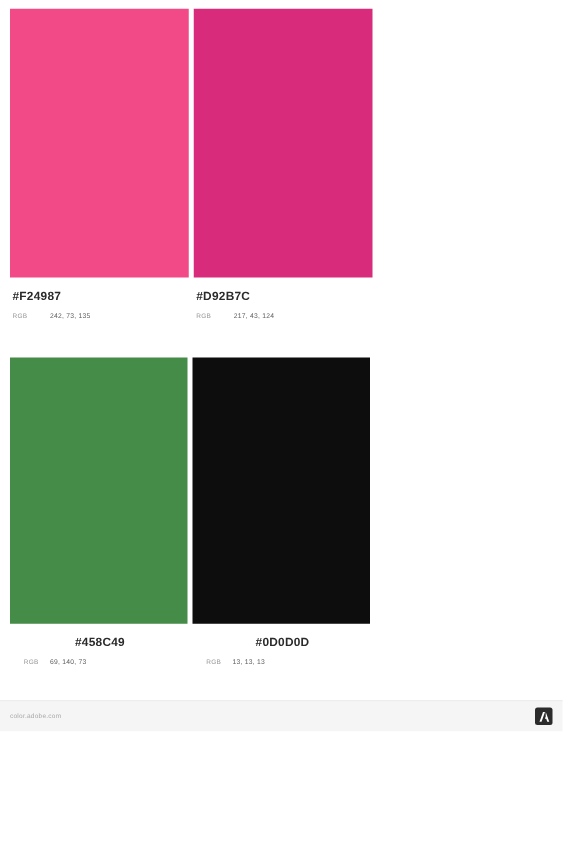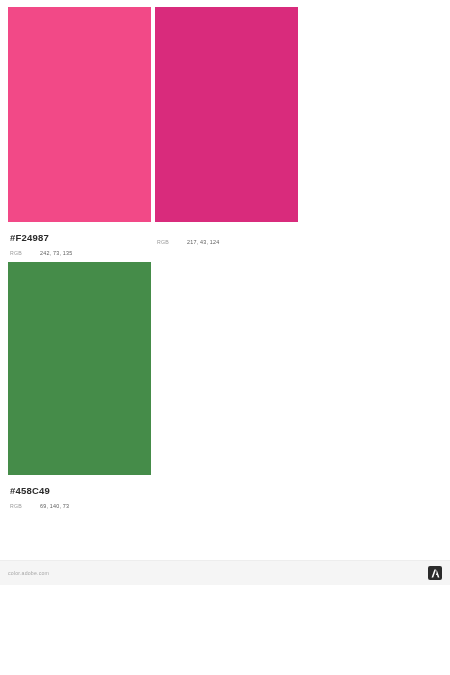--- a/index.html
+++ b/index.html
@@ -31,21 +31,22 @@
     width: 434px;
   }
 
   .swatch-row {
     display: flex;
     width: 434px;
     gap: 4px;
   }
 
   .swatch-row.row-two {
-    margin-top: 4px;
+    margin-top: 28px;
+    text-align: center;
   }
 
   .swatch-cell {
     width: 143px;
     display: flex;
     flex-direction: column;
   }
 
   .swatch-chip {
     width: 100%;
@@ -148,20 +149,21 @@
             <span class="rgb-key">RGB</span>
             <span class="rgb-val">242, 73, 135</span>
           </div>
         </div>
       </div>
 
 
       <div class="swatch-cell">
         <div class="swatch-chip" style="background:#D92B7C;"></div>
         <div class="swatch-meta">
+          <div class="swatch-hex">#D92B7C</div>
           <div class="swatch-rgb">
             <span class="rgb-key">RGB</span>
             <span class="rgb-val">217, 43, 124</span>
           </div>
         </div>
       </div>
 
     </div>
 
     <div class="swatch-row row-two">
@@ -170,20 +172,30 @@
         <div class="swatch-chip" style="background:#458C49;"></div>
         <div class="swatch-meta">
           <div class="swatch-hex">#458C49</div>
           <div class="swatch-rgb">
             <span class="rgb-key">RGB</span>
             <span class="rgb-val">69, 140, 73</span>
           </div>
         </div>
       </div>
 
+      <div class="swatch-cell">
+        <div class="swatch-chip" style="background:#0D0D0D;"></div>
+        <div class="swatch-meta">
+          <div class="swatch-hex">#0D0D0D</div>
+          <div class="swatch-rgb">
+            <span class="rgb-key">RGB</span>
+            <span class="rgb-val">13, 13, 13</span>
+          </div>
+        </div>
+      </div>
 
       <div class="swatch-cell empty">
         <div class="swatch-chip"></div>
         <div class="swatch-meta"></div>
       </div>
 
     </div>
 
   </div>
 

